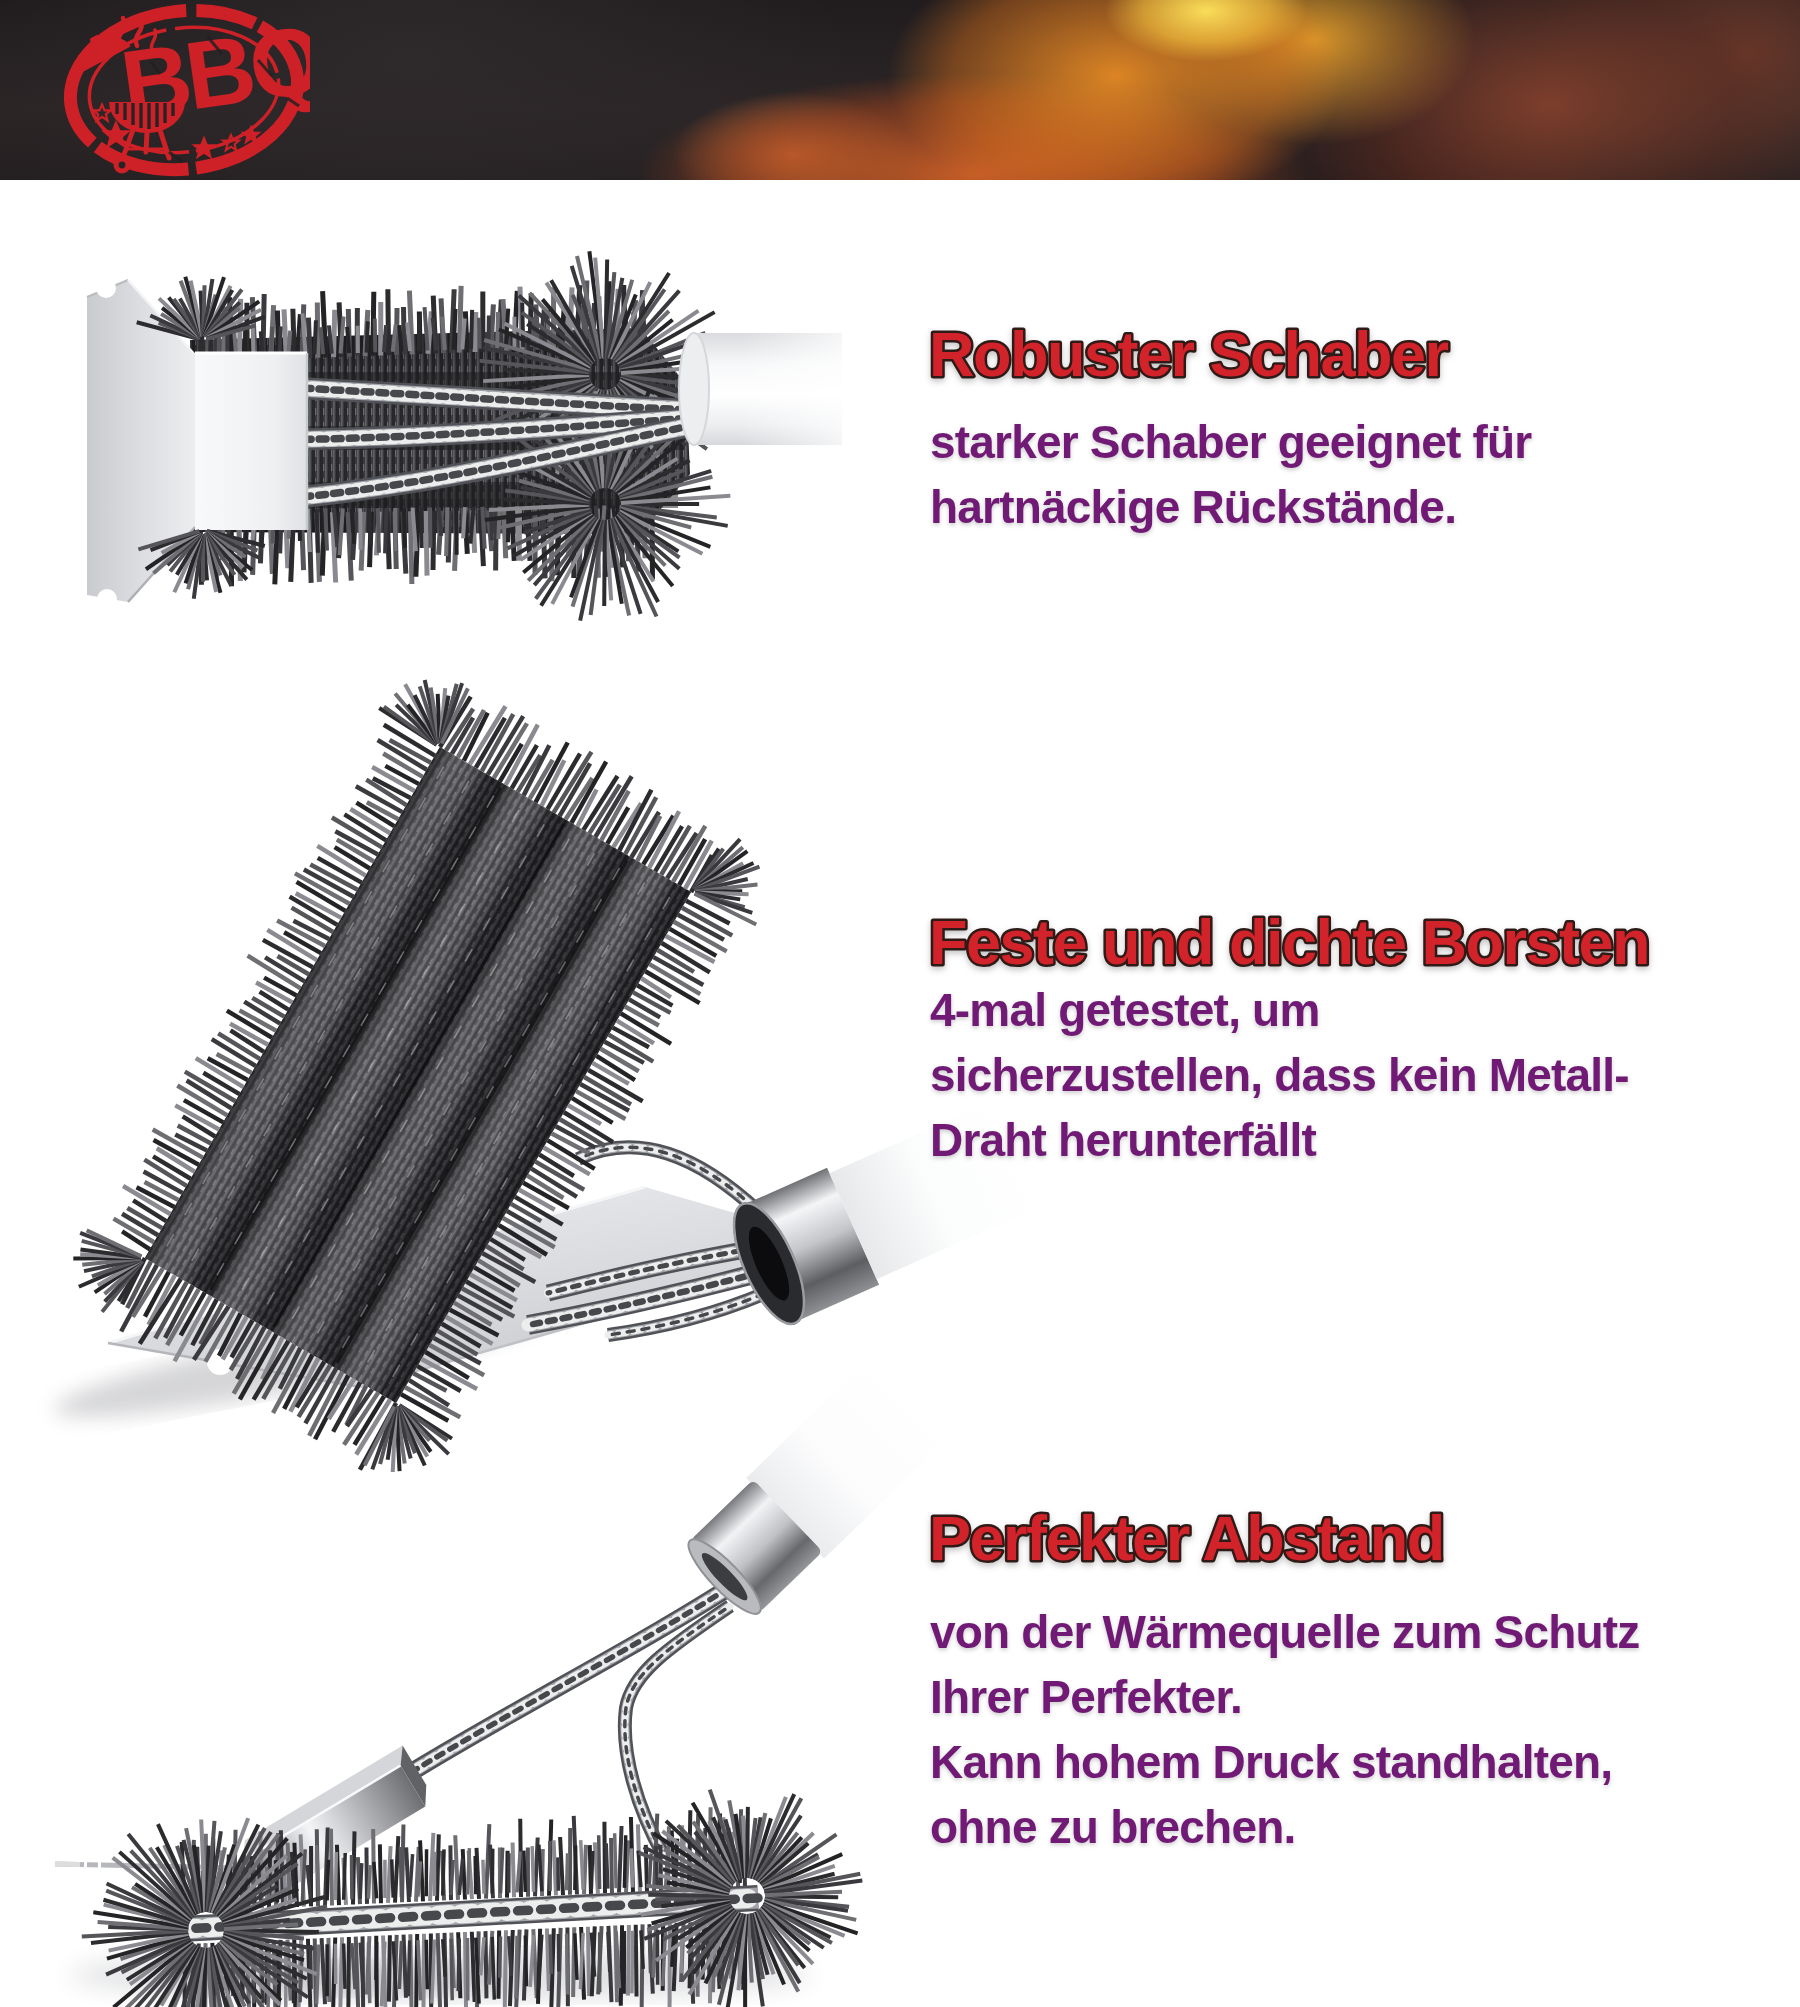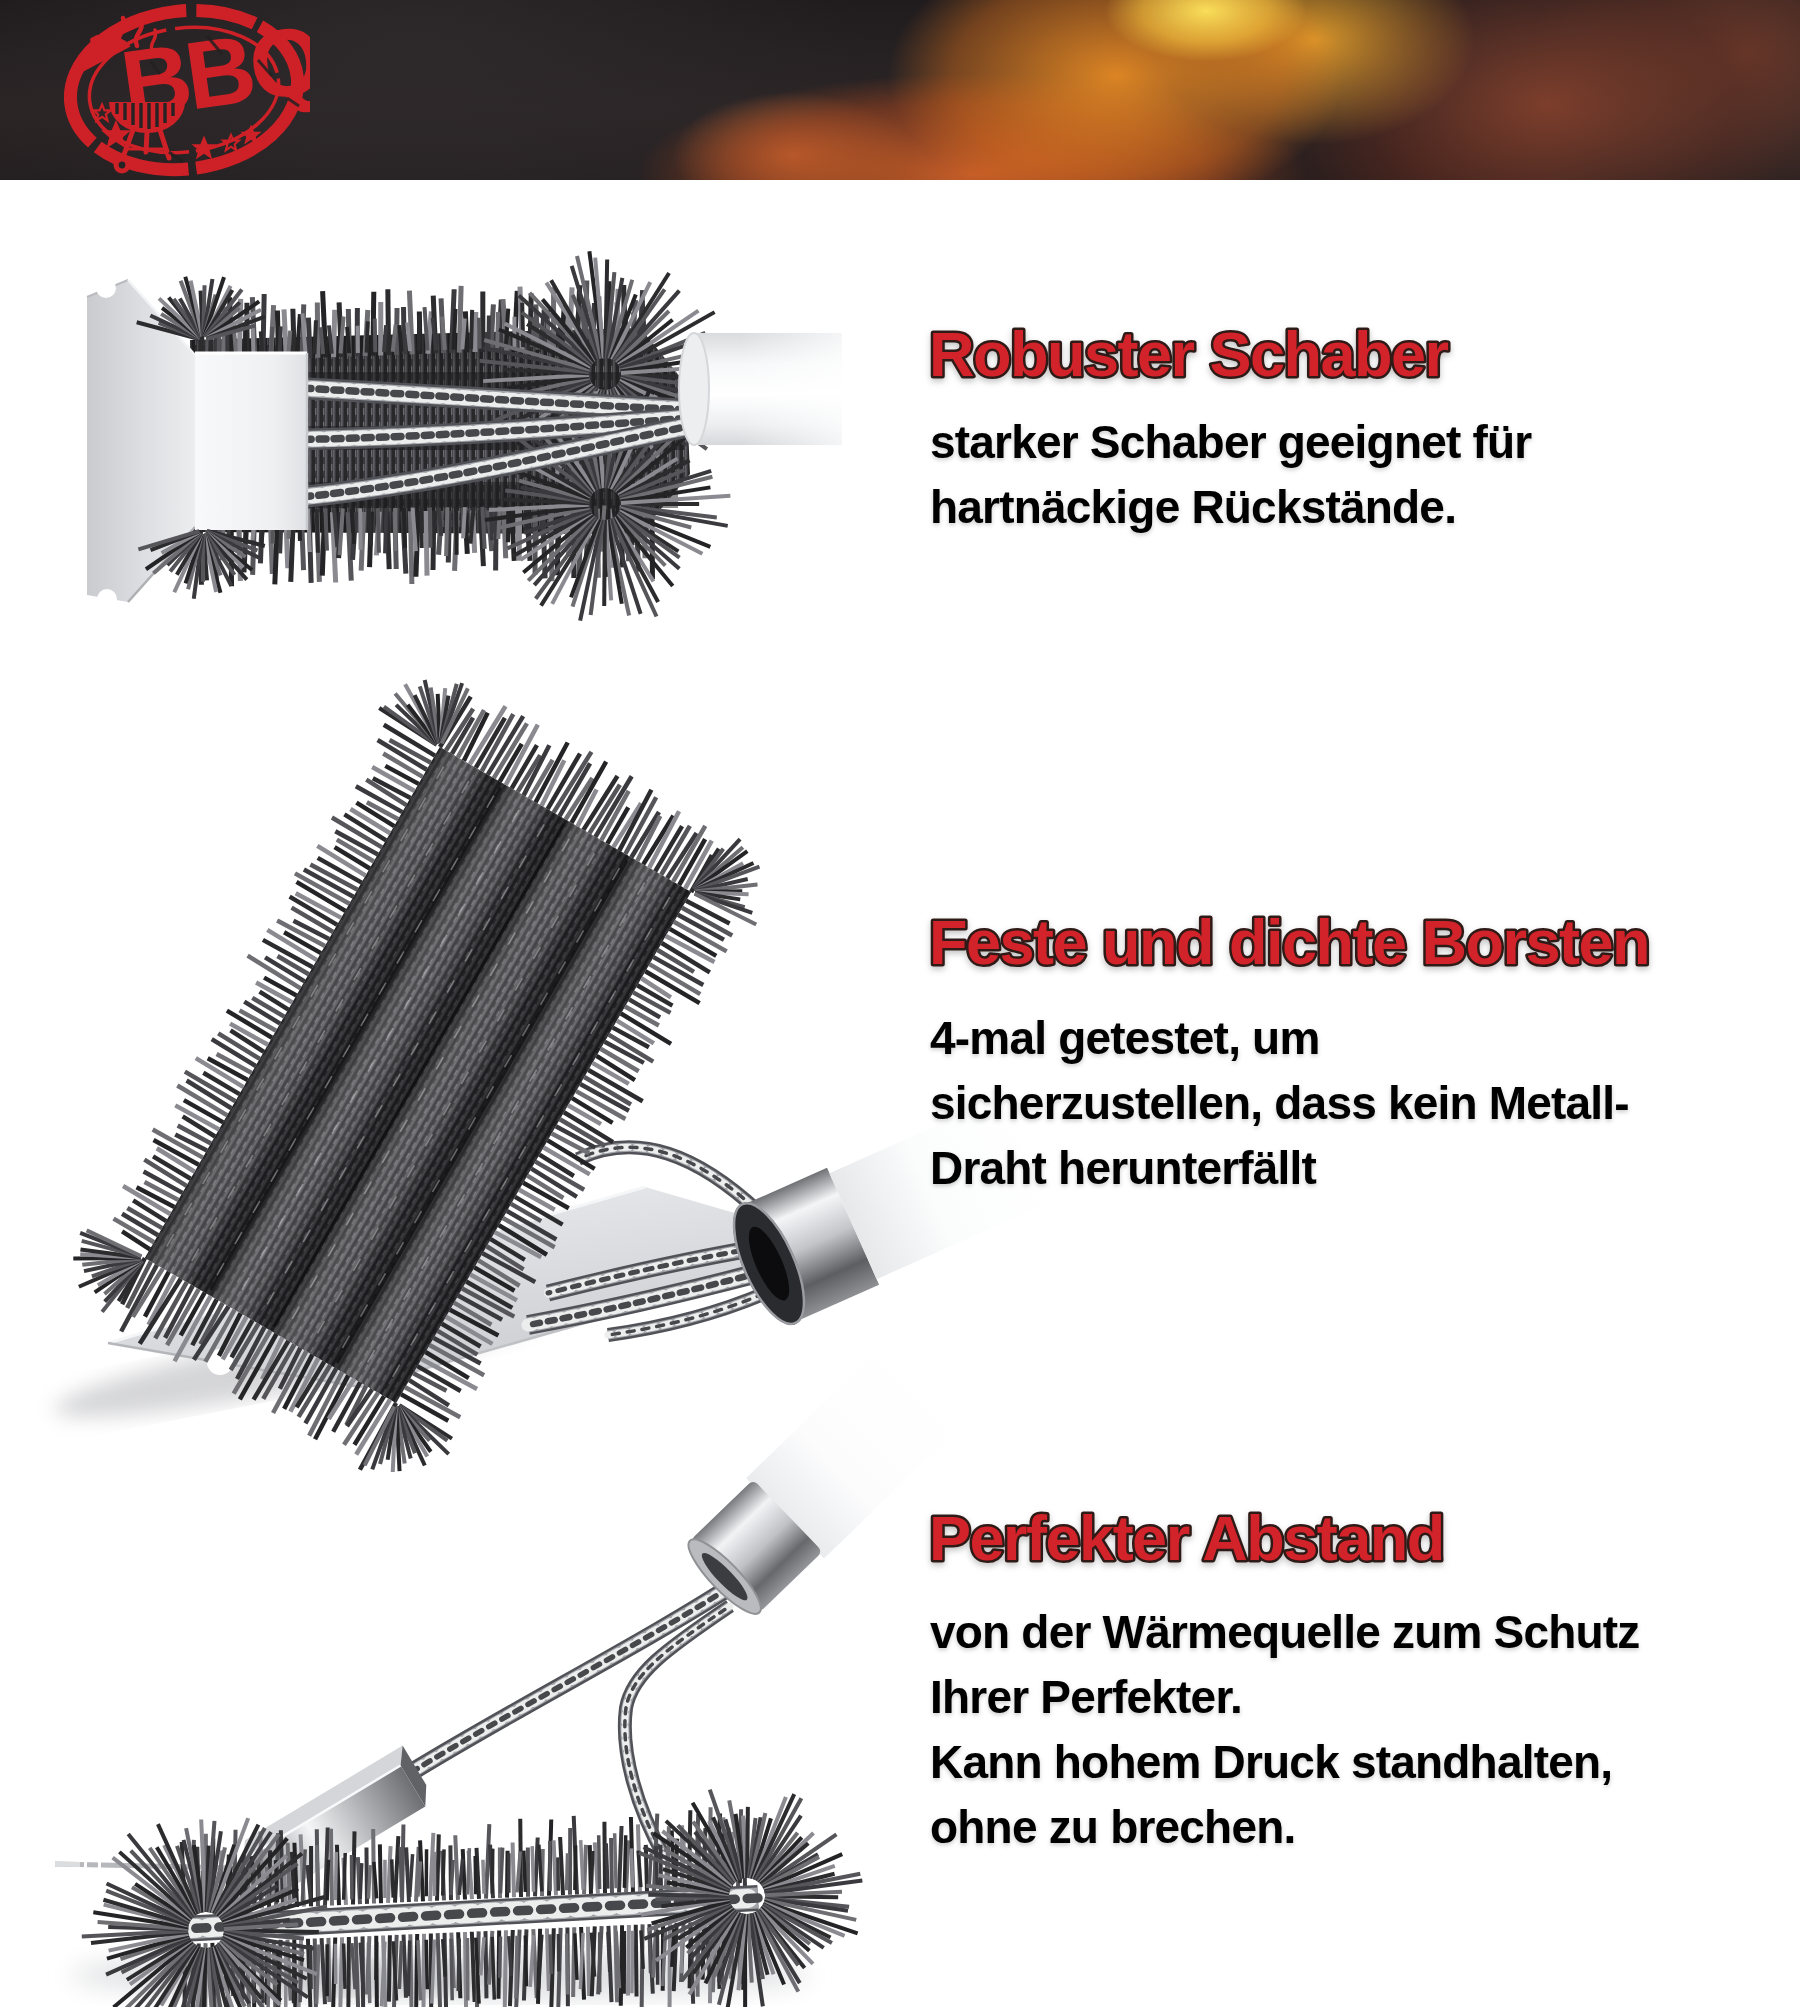--- a/index.html
+++ b/index.html
@@ -26,21 +26,21 @@
   
   .heading-svg{position:absolute;left:926px;width:850px;height:88px;overflow:visible;
     filter:drop-shadow(0 3px 3px rgba(40,40,40,.28))}
   .heading-svg text{
     font-family:"Liberation Sans",sans-serif;font-weight:bold;font-size:63px;
     letter-spacing:-1.5px;stroke:#2e1a16;stroke-width:5px;paint-order:stroke;stroke-linejoin:round;
   }
   .body-text{
     position:absolute;left:930px;width:840px;
     font-size:46px;font-weight:700;line-height:65px;letter-spacing:-.8px;
-    color:#000000;white-space:pre-line;text-shadow:0 2px 4px rgba(70,70,70,.28);
+    color:#701a75;white-space:pre-line;text-shadow:0 2px 4px rgba(70,70,70,.28);
   }
   .photo{position:absolute;overflow:visible}
 </style>
 </head>
 <body>
 
 <div class="banner">
   <svg class="logo-svg" viewBox="0 0 250 176">
     <g transform="rotate(-7 125 88)">
       <ellipse cx="125" cy="88" rx="114" ry="79" fill="none" stroke="#ce2127" stroke-width="13" stroke-dasharray="150 8 95 7 210 10 60 6"></ellipse>
@@ -1526,21 +1526,21 @@
     <text x="3" y="64" fill="#d2232a">Robuster Schaber</text>
   </svg>
   <div class="body-text" style="top:410px">starker Schaber geeignet für
 hartnäckige Rückstände.</div>
 </div>
 
 <div>
   <svg class="heading-svg" style="top:900px">
     <text x="3" y="64" fill="#d2232a">Feste und dichte Borsten</text>
   </svg>
-  <div class="body-text" style="top:1006px">4-mal getestet, um
+  <div class="body-text" style="top:978px">4-mal getestet, um
 sicherzustellen, dass kein Metall-
 Draht herunterfällt</div>
 </div>
 
 <div>
   <svg class="heading-svg" style="top:1496px">
     <text x="3" y="64" fill="#d2232a">Perfekter Abstand</text>
   </svg>
   <div class="body-text" style="top:1600px">von der Wärmequelle zum Schutz
 Ihrer Perfekter.

